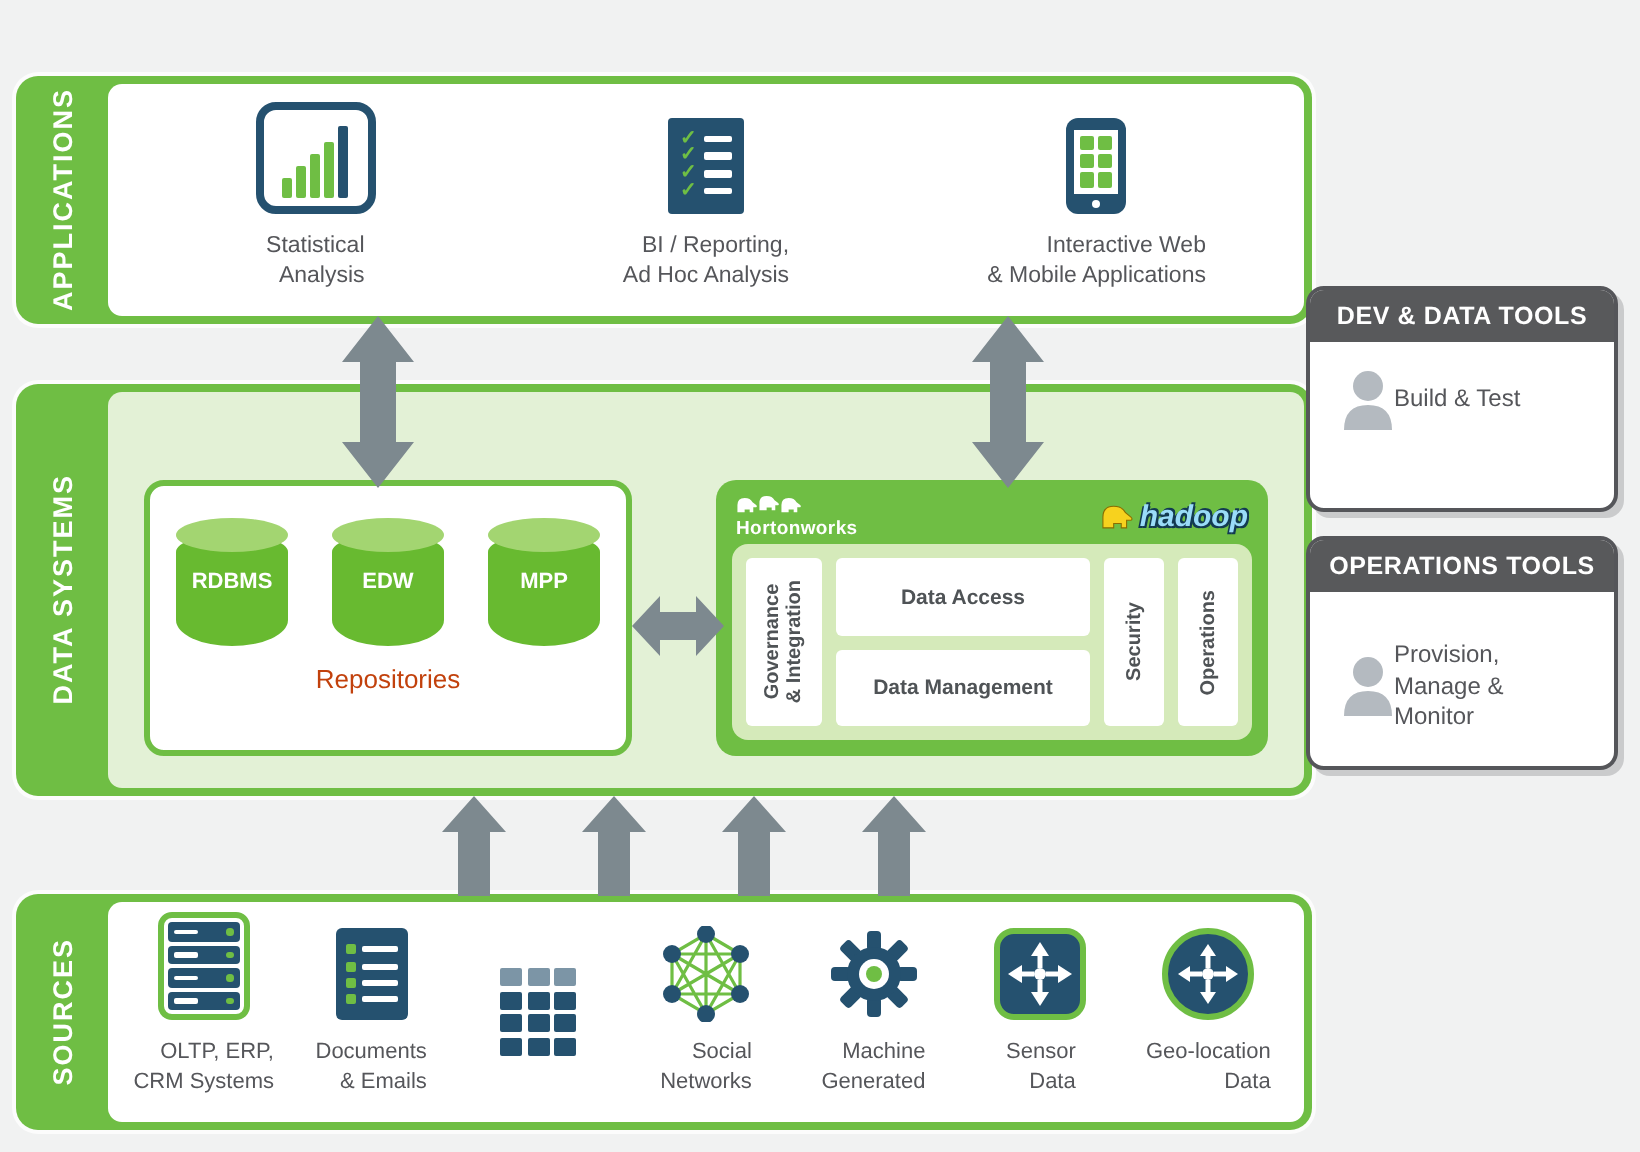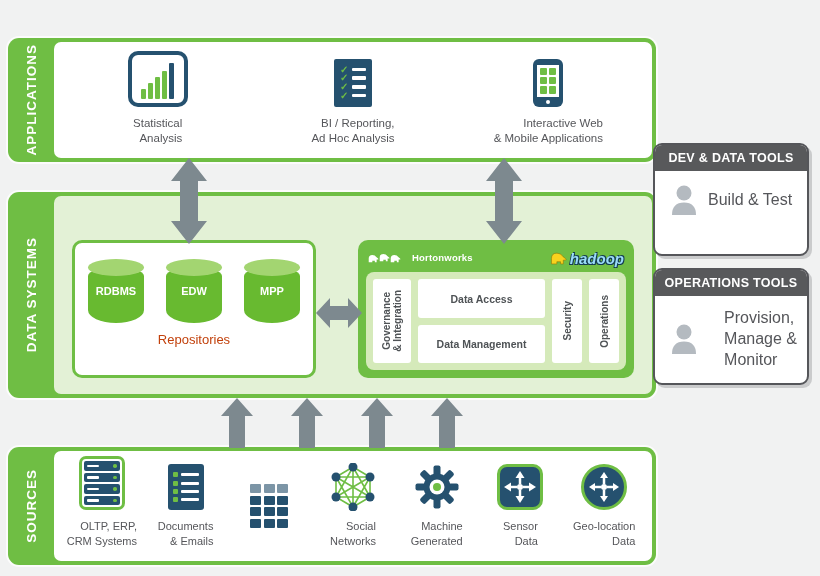--- a/index.html
+++ b/index.html
@@ -69,21 +69,21 @@
   .cyl-row{display:flex;gap:22px;margin-top:16px;}
   .cyl{position:relative;width:56px;height:64px;}
   .cyl-body{position:absolute;left:0;right:0;top:8px;bottom:0;background:#68ba30;
     border-radius:28px 28px 28px 28px/9px 9px 13px 13px;}
   .cyl-top{position:absolute;left:0;right:0;top:0;height:17px;background:#a3d571;border-radius:50%;}
   .cyl-label{position:absolute;left:0;right:0;top:26px;text-align:center;color:#fff;font-weight:bold;font-size:11px;}
   .repo-title{margin-top:9px;font-size:13px;color:#c2410c;}
 
   .hadoop-box{position:absolute;left:350px;top:48px;width:276px;height:138px;background:#6fbe44;border-radius:10px;}
   .hadoop-top{height:32px;display:flex;align-items:center;justify-content:space-between;padding:2px 10px 0 10px;}
-  .hw-logo{display:flex;flex-direction:row;align-items:flex-start;line-height:1;}
+  .hw-logo{display:flex;flex-direction:column;align-items:flex-start;line-height:1;}
   .hw-text{color:#fff;font-weight:bold;font-size:9.5px;margin-top:1px;letter-spacing:.2px;}
   .hd-logo{display:flex;align-items:center;gap:2px;}
   .hd-text{font-style:italic;font-weight:bold;font-size:15px;color:#9adcf8;text-shadow:1px 1px 0 #123a52,-1px 1px 0 #123a52,1px -1px 0 #123a52;}
   .hadoop-inner{position:absolute;left:8px;right:8px;top:32px;bottom:8px;background:#d5eaba;border-radius:8px;
     padding:7px;display:flex;gap:7px;box-sizing:border-box;}
   .hbox{background:#fff;border-radius:3px;display:flex;align-items:center;justify-content:center;
     color:#4f5356;font-weight:bold;font-size:10.5px;text-align:center;}
   .hbox-vert{font-size:10px;}
   .h-gov{width:38px;}
   .h-mid{flex:1;display:flex;flex-direction:column;gap:7px;}
@@ -91,21 +91,21 @@
   .h-dm{flex:1;}
   .h-sec{width:30px;}
   .h-ops{width:30px;}
 
   
   .tool-panel{position:absolute;left:653px;width:156px;background:#fff;border:2px solid #55565a;border-radius:9px;
     box-sizing:border-box;box-shadow:3px 3px 0 rgba(88,89,91,.25);overflow:hidden;}
   #panel-dev{top:112px;height:113px;margin-top:31px;}
   #panel-ops{top:268px;height:117px;}
   .tool-header{background:#58595b;color:#fff;font-weight:bold;font-size:12.5px;text-align:center;padding:6px 0;letter-spacing:.3px;}
-  .tool-body{display:flex;align-items:center;gap:11px;padding:14px 10px 10px 16px;color:#55565a;font-size:16px;line-height:1.3;}
+  .tool-body{display:flex;align-items:center;padding:14px 10px 10px 16px;color:#55565a;font-size:12px;line-height:1.3;}
 
   
   .arrow{position:absolute;z-index:5;}
 </style>
 </head>
 <body>
 
 <div class="canvas">
 
   <div class="section" id="sec-apps">
@@ -407,21 +407,21 @@
       <svg width="26" height="30" viewBox="0 0 26 30">
         <circle cx="13" cy="8" r="7.5" fill="#b4bac0"></circle>
         <path d="M1 30 Q1 17.5 13 17.5 Q25 17.5 25 30 Z" fill="#b4bac0"></path>
       </svg>
       <span class="ml">Build &amp; Test</span>
     </div>
   </div>
 
   <div class="tool-panel" id="panel-ops">
     <div class="tool-header">OPERATIONS TOOLS</div>
-    <div class="tool-body" style="padding-top:12px;justify-content:space-between;">
+    <div class="tool-body" style="padding-top:24px;">
       <svg width="26" height="30" viewBox="0 0 26 30">
         <circle cx="13" cy="8" r="7.5" fill="#b4bac0"></circle>
         <path d="M1 30 Q1 17.5 13 17.5 Q25 17.5 25 30 Z" fill="#b4bac0"></path>
       </svg>
       <span class="ml">Provision,
 Manage &amp;
 Monitor</span>
     </div>
   </div>
 

